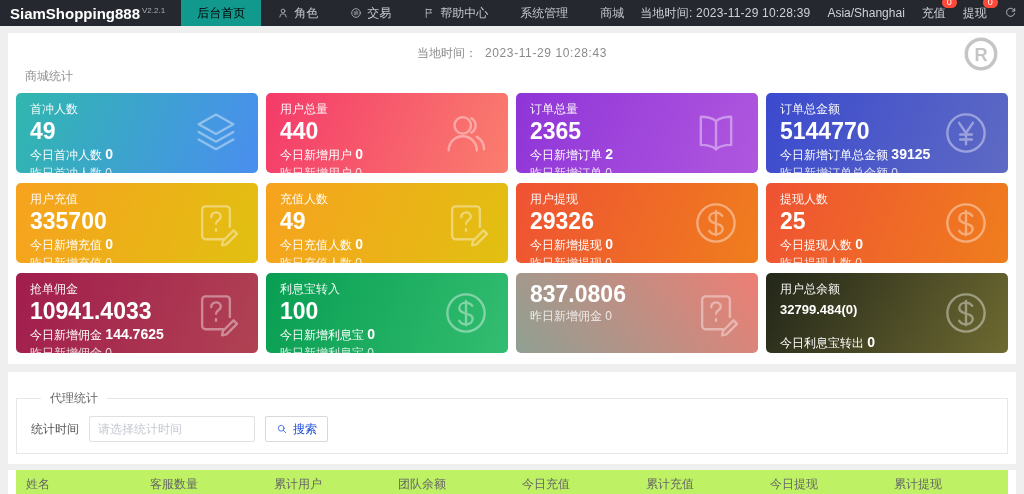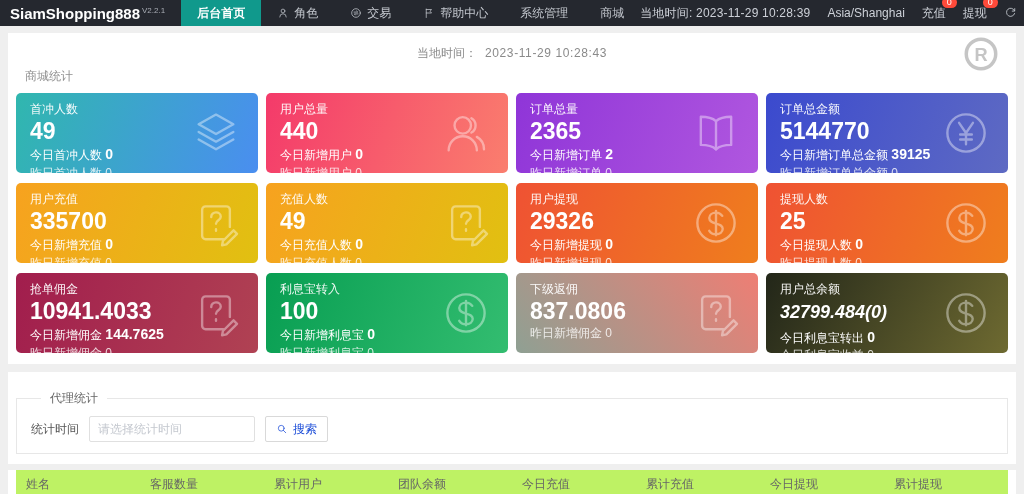--- a/index.html
+++ b/index.html
@@ -8,21 +8,21 @@
   .icon{display:inline-flex;align-items:center;justify-content:center;}
   .icon svg{width:13px;height:13px;}
 
   
   .navbar{height:26px;background:#25282f;display:flex;align-items:center;
           color:#c3c7ce;font-size:12px;white-space:nowrap;}
   .brand{color:#fff;font-size:15px;font-weight:bold;padding:0 16px 0 10px;}
   .brand sup{font-size:8px;font-weight:normal;color:#a9adb5;margin-left:2px;}
   .nav-menu{display:flex;height:100%;}
   .nav-item{display:flex;align-items:center;gap:5px;padding:0 16px;height:100%;cursor:pointer;}
-  .nav-item.active{background:#10998c;color:#ffffff;font-weight:bold;}
+  .nav-item.active{background:#10998c;color:#000000;}
   .nav-item .icon svg{width:12px;height:12px;}
   .nav-right{margin-left:auto;display:flex;align-items:center;gap:17px;padding-right:14px;color:#cdd1d8;}
   .nav-time{letter-spacing:.2px;}
   .badge-wrap{position:relative;cursor:pointer;}
   .badge{position:absolute;top:-8px;right:-11px;background:#ff4a3a;color:#fff;
          font-size:9px;line-height:11px;min-width:11px;padding:0 2px;border-radius:7px;text-align:center;}
 
   
   .content{padding:7px 8px 0;}
   .panel{background:#fff;}
@@ -32,21 +32,21 @@
   .section-label{color:#8f8f8f;font-size:12px;margin:3px 0 8px 9px;}
   .r-mark{position:absolute;top:2px;right:16px;color:#c5c5c5;}
   .r-mark svg{width:38px;height:38px;}
 
   
   .stats-grid{display:grid;grid-template-columns:repeat(4,1fr);gap:10px 8px;}
   .card{position:relative;height:80px;border-radius:5px;color:#fff;
         padding:8px 14px;box-sizing:border-box;overflow:hidden;}
   .card-title{font-size:12px;opacity:.95;}
   .card-value{font-size:23px;font-weight:bold;line-height:1.05;margin:1px 0 2px;}
-  .card.small .card-value{font-size:18px;margin:5px 0 6px;font-style:italic;}
+  .card.small .card-value{font-size:13px;margin:5px 0 16px;}
   .card-line{font-size:12px;line-height:1.4;}
   .card-line b{font-size:14px;}
   .card-line.dim{opacity:.8;}
   .card-icon{position:absolute;right:16px;top:50%;transform:translateY(-50%);opacity:.4;}
   .card-icon svg{width:52px;height:52px;}
   .card-icon svg *{stroke-width:1.1;}
 
   
   .panel2{margin-top:8px;padding:18px 8px 10px;}
   fieldset{border:1px solid #e7e7e7;margin:0;padding:9px 14px 11px;}
@@ -267,21 +267,20 @@
           <div class="card-line">今日新增利息宝 <b>0</b></div>
           <div class="card-line dim">昨日新增利息宝 <span>0</span></div>
           <span class="icon card-icon">
             <svg viewBox="0 0 24 24" fill="none" stroke="currentColor" stroke-width="1.5" stroke-linecap="round" stroke-linejoin="round">
               <circle cx="12" cy="12" r="8.6"></circle>
               <path d="M12 6.4v11.2M14.9 8.7c-.6-.9-1.7-1.5-2.9-1.5-1.7 0-3.1 1-3.1 2.5 0 3.4 6.2 1.7 6.2 5 0 1.5-1.4 2.5-3.1 2.5-1.3 0-2.5-.6-3.1-1.6"></path>
             </svg>
           </span>
         </div>
         <div class="card" style="background:linear-gradient(230deg,#ee7e74,#8fa093)">
-          <div class="card-title">下级返佣</div>
           <div class="card-value">837.0806</div>
           <div class="card-line dim">昨日新增佣金 <span>0</span></div>
           <span class="icon card-icon">
             <svg viewBox="0 0 24 24" fill="none" stroke="currentColor" stroke-width="1.5" stroke-linecap="round" stroke-linejoin="round">
               <path d="M15.3 19.5H7.2a1.6 1.6 0 0 1-1.6-1.6V5.9a1.6 1.6 0 0 1 1.6-1.6h9.6a1.6 1.6 0 0 1 1.6 1.6v7.9"></path>
               <path d="M9.8 9.2c0-1.2 1-2.1 2.2-2.1s2.2.8 2.2 2c0 1.6-2.2 1.6-2.2 3.2M12 14.9v.7"></path>
               <path d="M15.2 20.3l4.9-4.9 1.6 1.6-4.9 4.9-2 .4z"></path>
             </svg>
           </span>
         </div>

